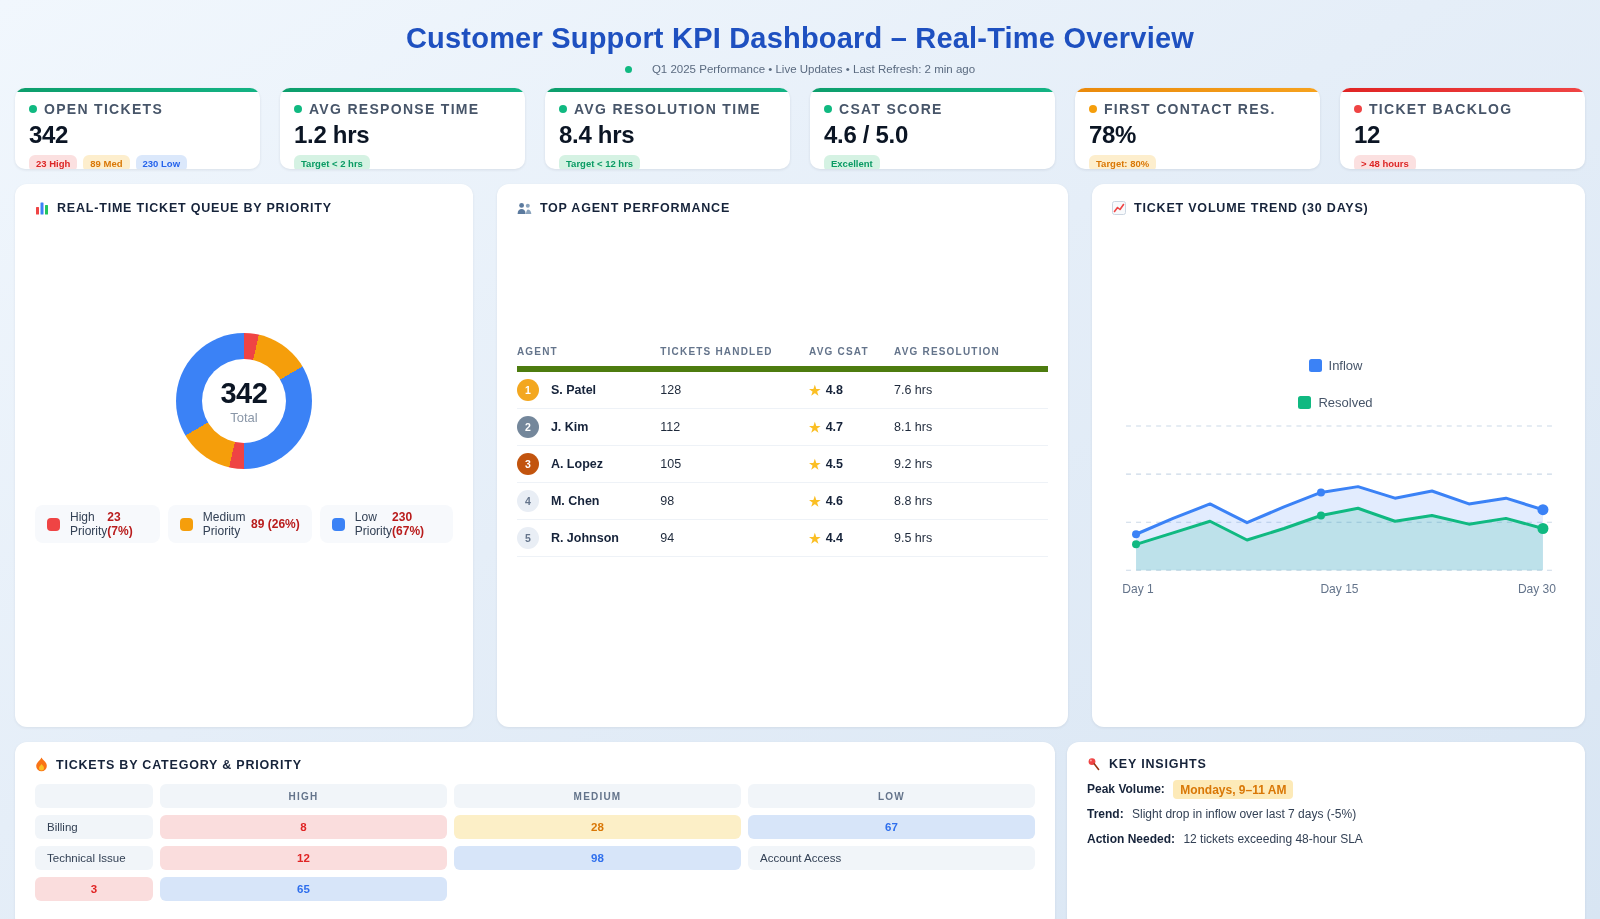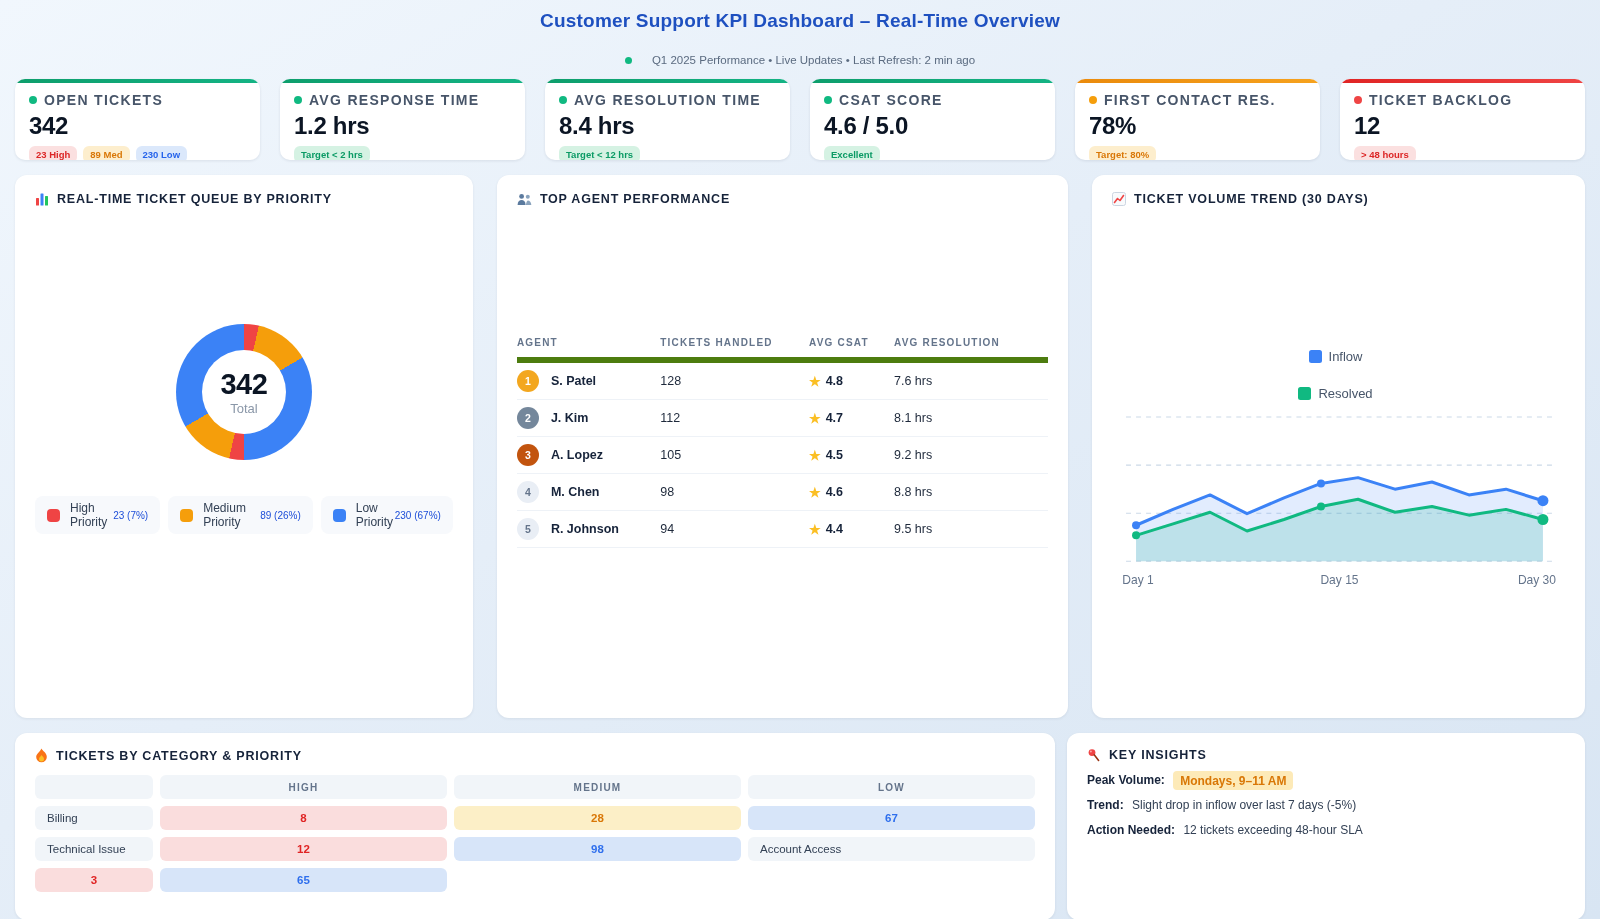--- a/index.html
+++ b/index.html
@@ -5,22 +5,22 @@
   * { box-sizing: border-box; margin: 0; padding: 0; }
   html,body { width:1600px; height:919px; overflow:hidden; }
   body {
     font-family:"Liberation Sans", sans-serif;
     background: linear-gradient(150deg,#f1f7fd 0%, #e5eef8 45%, #d8e5f3 100%);
     color:#1e293b;
   }
   .page { padding: 6px 15px 0; }
 
   
-  .title { text-align:center; color:#1e50c0; font-size:19px; font-weight:bold; margin-top:4px; letter-spacing:.2px; }
-  .subtitle { display:flex; justify-content:center; align-items:center; gap:20px; margin-top:22px; color:#5b6b80; font-size:11.5px;text-align:center; }
+  .title { text-align:center; color:#1e50c0; font-size:29px; font-weight:bold; margin-top:16px; letter-spacing:.2px; }
+  .subtitle { display:flex; justify-content:center; align-items:center; gap:20px; margin-top:8px; color:#5b6b80; font-size:11.5px;text-align:center; }
   .live-dot { width:7px; height:7px; border-radius:50%; background:#10b981; }
 
   
   .kpi-row { display:grid; grid-template-columns:repeat(6,1fr); gap:20px; margin-top:13px; }
   .kpi-card { background:#fff; border-radius:10px; box-shadow:0 1px 3px rgba(15,23,42,.09); height:81px; overflow:hidden; }
   .kpi-top { height:4px; }
   .kpi-top.green  { background:linear-gradient(90deg,#0d9e6c,#14b384); }
   .kpi-top.orange { background:linear-gradient(90deg,#ea8a0c,#f6a21e); }
   .kpi-top.red    { background:linear-gradient(90deg,#e02424,#ef4444); }
   .kpi-body { padding:9px 14px 0; }
@@ -45,21 +45,21 @@
   
   .donut { width:136px; height:136px; border-radius:50%; margin:118px auto 0; position:relative; }
   .donut-hole { position:absolute; inset:26px; background:#fff; border-radius:50%; display:flex; flex-direction:column; align-items:center; justify-content:center; }
   .donut-total { font-size:29px; font-weight:bold; color:#0b1524; letter-spacing:-.5px; }
   .donut-total-label { font-size:13px; color:#8a97a8; }
   .queue-legend { margin-top:36px; display:flex; gap:8px; }
   .legend-row { display:flex; align-items:center; background:#f7f9fc; border-radius:8px; padding:5px 12px; }
   .legend-swatch { width:13px; height:13px; border-radius:4px; margin-right:10px; flex:0 0 auto; }
   .legend-swatch.red{ background:#ef4444; } .legend-swatch.amber{ background:#f59e0b; } .legend-swatch.blue{ background:#3b82f6; }
   .legend-label { font-size:12px; color:#334155; flex:1; }
-  .legend-value { font-size:10px; font-weight:normal; color:#1d4ed8; }
+  .legend-value { font-size:12px; font-weight:bold; color:#b91c1c; }
 
   
   .agents-center { flex:1 1 auto; display:flex; flex-direction:column; justify-content:center; padding-bottom:22px; }
   .agents-table { width:100%; border-collapse:collapse; }
   .agents-table th { text-align:left; font-size:10px; font-weight:bold; color:#64748b; letter-spacing:1.2px; padding:0 0 9px; border-bottom:6px solid #4d7c0f; }
   .agents-table th:nth-child(1){ width:27%; } .agents-table th:nth-child(2){ width:28%; }
   .agents-table th:nth-child(3){ width:16%; } .agents-table th:nth-child(4){ width:29%; }
   .agents-table td { padding:7px 0; border-bottom:1px solid #eef2f7; font-size:12.5px; color:#1e293b; height:36px; }
   .agent-name { display:flex; align-items:center; gap:12px; font-weight:bold; color:#16233a; }
   .rank { display:inline-flex; width:22px; height:22px; border-radius:50%; align-items:center; justify-content:center; font-size:10.5px; font-weight:bold; color:#fff; flex:0 0 auto; }

